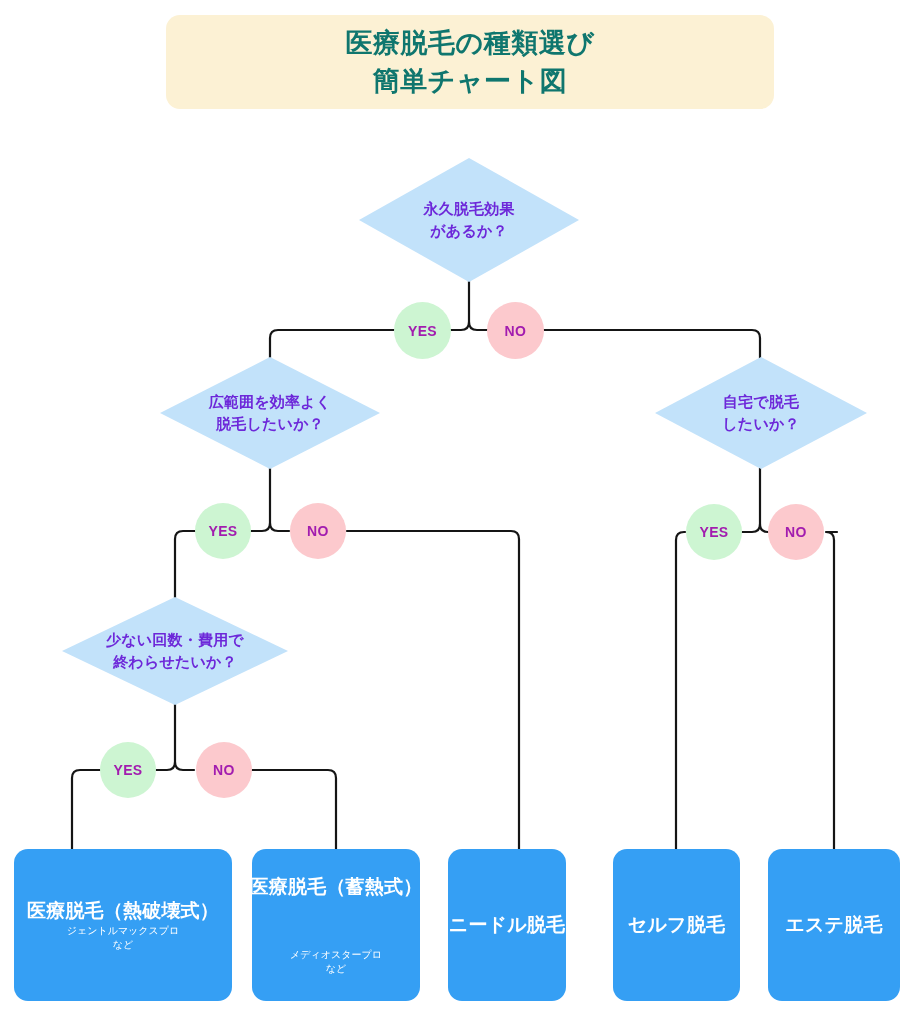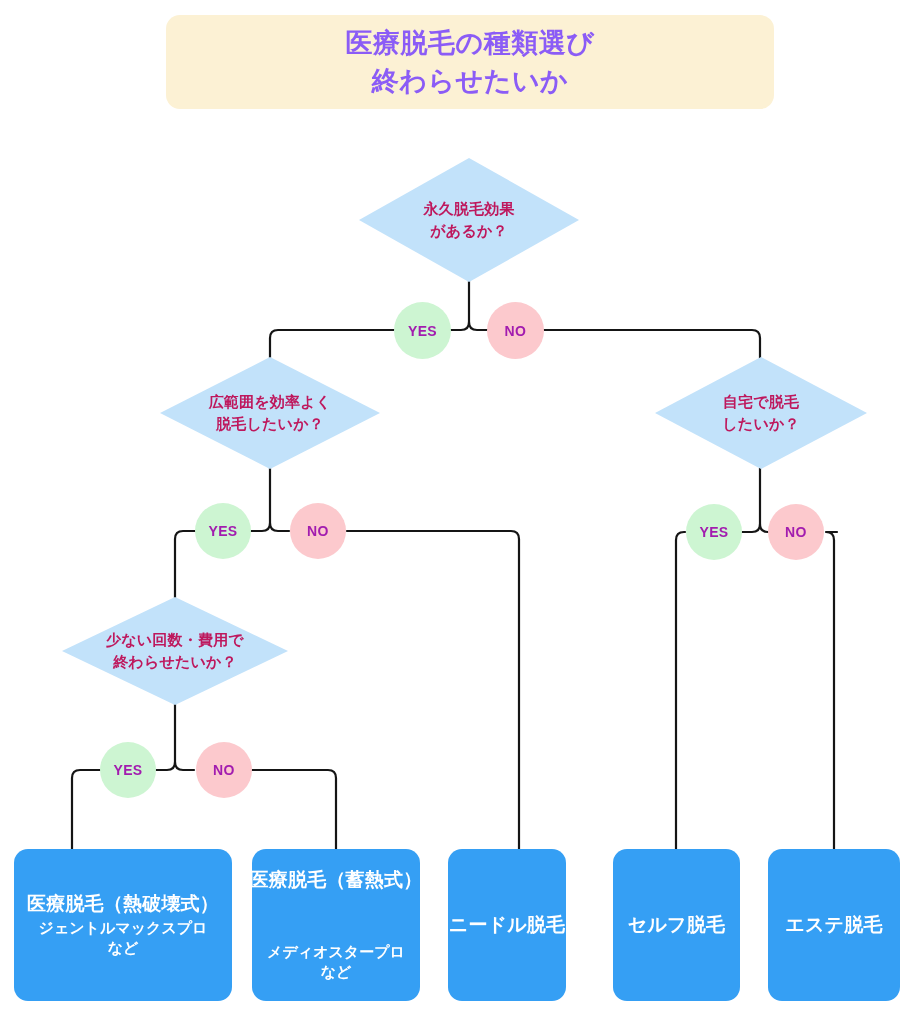--- a/index.html
+++ b/index.html
@@ -29,21 +29,21 @@
     height: 94px;
     background: #fcf1d4;
     border-radius: 14px;
     display: flex;
     flex-direction: column;
     align-items: center;
     justify-content: center;
     box-sizing: border-box;
   }
   .title-line {
-    color: #8b5cf6;
+    color: #0f766e;
     font-weight: bold;
     font-size: 27px;
     line-height: 1.42;
     letter-spacing: 0.5px;
     white-space: nowrap;
   }
 
   
   #connectors {
     position: absolute;
@@ -67,21 +67,21 @@
     display: flex;
     align-items: center;
     justify-content: center;
     text-align: center;
     background: #c2e2fa;
     box-sizing: border-box;
     -webkit-clip-path: polygon(50% 0%, 100% 50%, 50% 100%, 0% 50%);
     clip-path: polygon(50% 0%, 100% 50%, 50% 100%, 0% 50%);
   }
   .diamond-text {
-    color: #be185d;
+    color: #6d28d9;
     font-weight: bold;
     font-size: 15px;
     line-height: 1.45;
     white-space: pre-line;
     letter-spacing: 0.2px;
   }
 
   
   .badge {
     position: absolute;
@@ -116,35 +116,35 @@
   .result-title {
     color: #ffffff;
     font-weight: bold;
     font-size: 19px;
     line-height: 1.3;
     letter-spacing: 0.2px;
     white-space: nowrap;
   }
   .result-sub {
     color: #ffffff;
-    font-weight: bold;
-    font-size: 15px;
+    font-weight: normal;
+    font-size: 10px;
     line-height: 1.34;
     white-space: pre-line;
     margin-top: 1px;
   }
 </style>
 </head>
 <body>
 
 <div id="chart-root">
 
   <div id="title-banner">
     <div class="title-line">医療脱毛の種類選び</div>
-    <div class="title-line">終わらせたいか</div>
+    <div class="title-line">簡単チャート図</div>
   </div>
 
   <svg id="connectors" viewBox="0 0 916 1025" width="916" height="1025" xmlns="http://www.w3.org/2000/svg">
 
     <path d="M 469 281 L 469 322 Q 469 330 461 330 L 450 330"></path>
     <path d="M 469 322 Q 469 330 477 330 L 488 330"></path>
 
     <path d="M 394 330 L 278 330 Q 270 330 270 338 L 270 374"></path>
 
     <path d="M 544 330 L 752 330 Q 760 330 760 338 L 760 374"></path>

